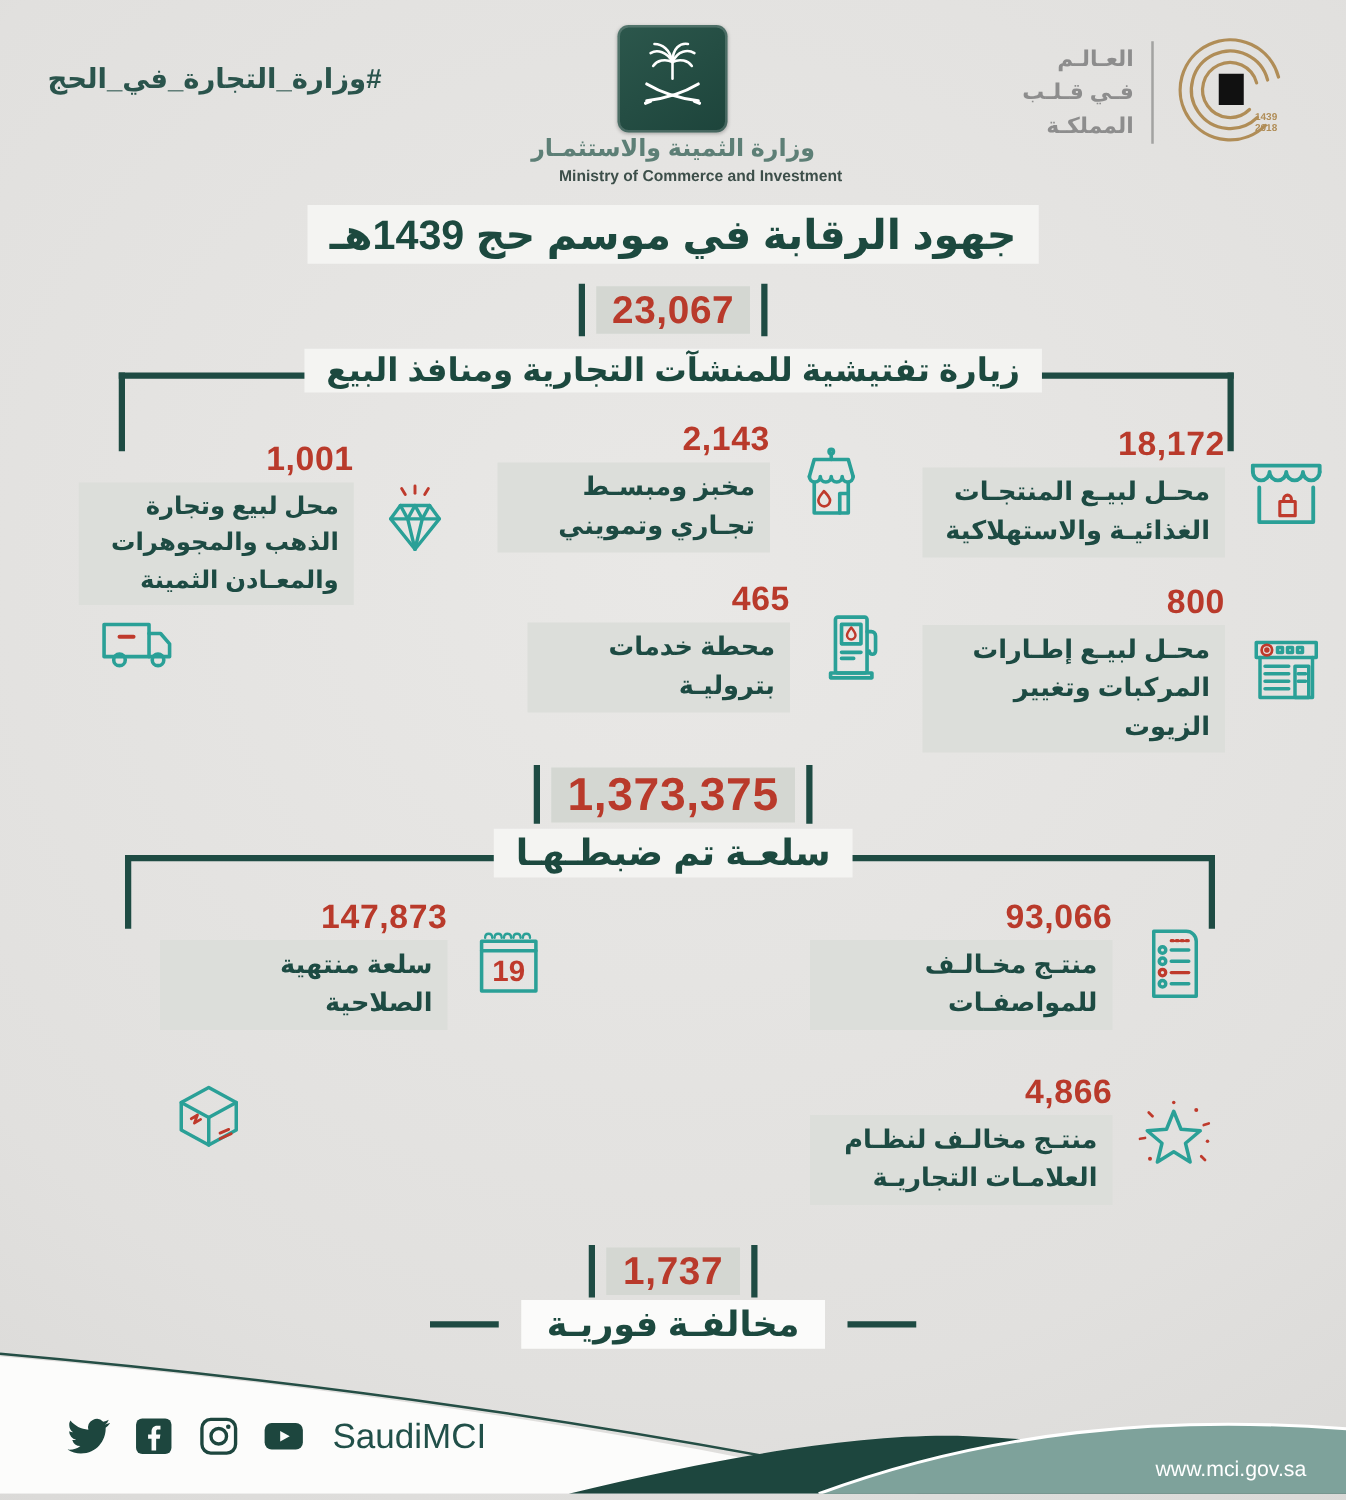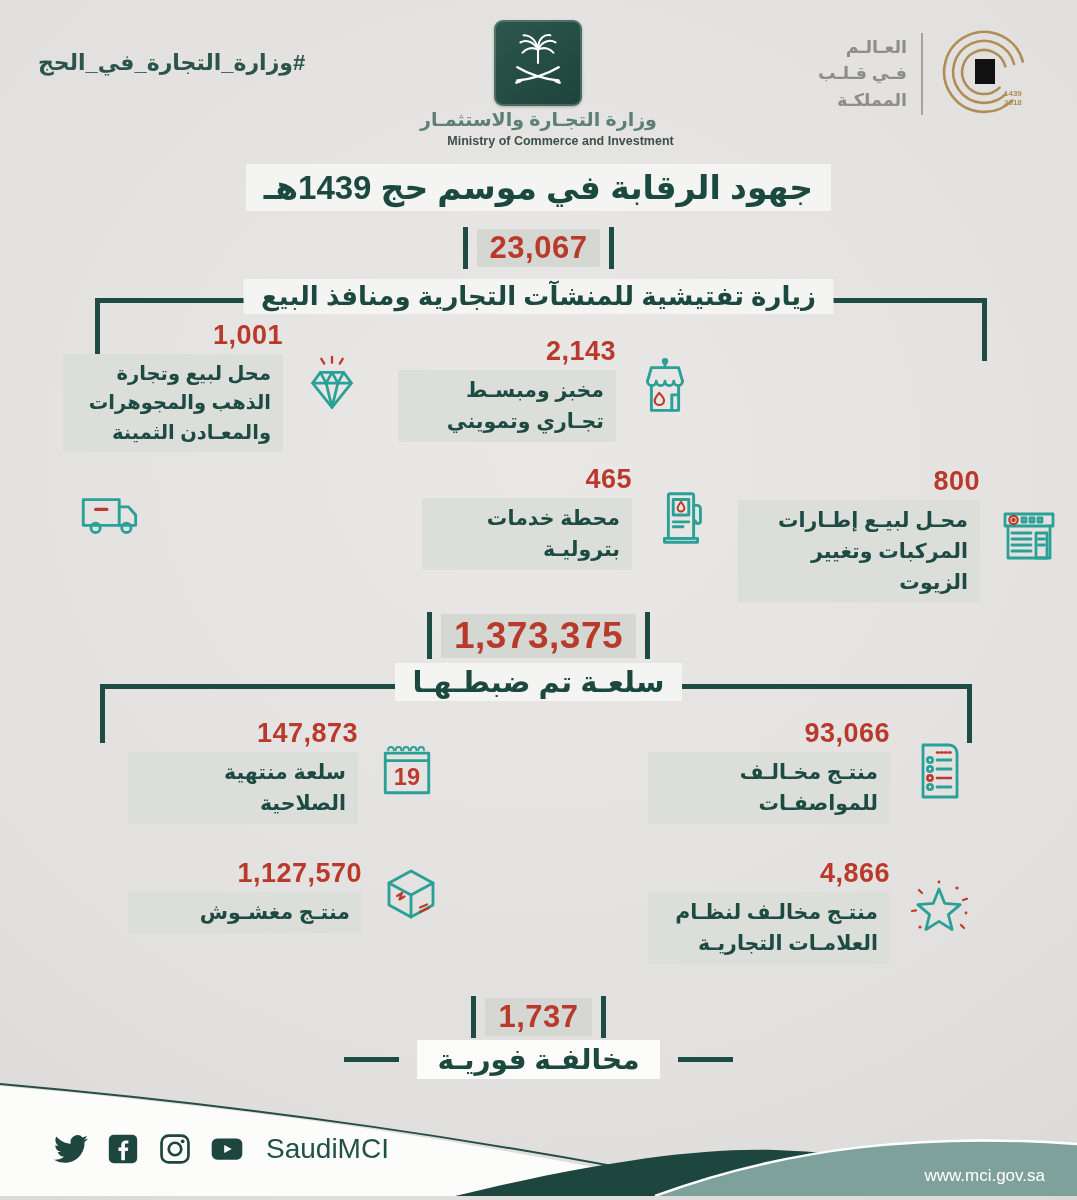--- a/index.html
+++ b/index.html
@@ -110,21 +110,21 @@
         </g>
         <g stroke="#ffffff" stroke-width="2.4" fill="none" stroke-linecap="round">
           <path d="M12,38 C22,44 36,49 52,51"></path>
           <path d="M52,38 C42,44 28,49 12,51"></path>
           <path d="M11,53 l4,-1.5"></path>
           <path d="M53,53 l-4,-1.5"></path>
         </g>
       </svg>
     </span>
   </div>
-  <div class="ministry-name-ar" dir="rtl">وزارة التجـارة والاستثمـار</div>
+  <div class="ministry-name-ar" dir="rtl">وزارة الثمينة والاستثمـار</div>
   <div class="ministry-name-en">Ministry of Commerce and Investment</div>
 
   <div class="campaign-text" dir="rtl">
     <div>العـالـم</div>
     <div>فـي قـلـب</div>
     <div>المملكـة</div>
   </div>
   <div class="campaign-divider"></div>
   <div class="campaign-arcs">
     <svg width="100" height="100" viewBox="0 0 100 100">
@@ -144,20 +144,40 @@
   </div>
 
   <div class="total-row" style="top:227px">
     <div class="total-bar" style="height:42px"></div>
     <div class="total-value" style="font-size:31px">23,067</div>
     <div class="total-bar" style="height:42px"></div>
   </div>
   <div class="bracket" style="left:95px;top:298px;width:882px;height:58px"></div>
   <div class="section-label" style="top:279px;font-size:26px" dir="rtl">زيارة تفتيشية للمنشآت التجارية ومنافذ البيع</div>
 
+  <div class="stat-item" style="left:738px;top:340px;width:330px">
+    <div class="stat-text">
+      <div class="stat-value">18,172</div>
+      <div class="stat-label" dir="rtl">محـل لبيـع المنتجـات الغذائيـة والاستهلاكية</div>
+    </div>
+    <div class="stat-icon">
+      <svg width="74" height="74" viewBox="0 0 72 72">
+        <g stroke="#2aa097" stroke-width="3" fill="none" stroke-linecap="round" stroke-linejoin="round">
+          <path d="M10,16 H62 V21"></path>
+          <path d="M10,16 V21"></path>
+          <path d="M10,21 a6.5,6.5 0 0 0 13,0 a6.5,6.5 0 0 0 13,0 a6.5,6.5 0 0 0 13,0 a6.5,6.5 0 0 0 13,0"></path>
+          <path d="M15,33 V60 H57 V33"></path>
+        </g>
+        <g stroke="#bf3a2c" stroke-width="2.4" fill="none" stroke-linecap="round" stroke-linejoin="round">
+          <path d="M31,44 h12 v11 h-12 z"></path>
+          <path d="M34,44 v-2 a3,3 0 0 1 6,0 v2"></path>
+        </g>
+      </svg>
+    </div>
+  </div>
 
   <div class="stat-item" style="left:398px;top:336px;width:306px">
     <div class="stat-text">
       <div class="stat-value">2,143</div>
       <div class="stat-label" dir="rtl">مخبز ومبسـط تجـاري وتمويني</div>
     </div>
     <div class="stat-icon">
       <svg width="70" height="70" viewBox="0 0 72 72">
         <g stroke="#2aa097" stroke-width="3" fill="none" stroke-linecap="round" stroke-linejoin="round">
           <path d="M36,9 v5"></path>
@@ -165,21 +185,21 @@
           <path d="M18,28 L22,14 H50 L54,28"></path>
           <path d="M18,28 a4.5,4.5 0 0 0 9,0 a4.5,4.5 0 0 0 9,0 a4.5,4.5 0 0 0 9,0 a4.5,4.5 0 0 0 9,0"></path>
           <path d="M22,33 V58 H50 V33"></path>
           <path d="M43,58 V42 h7"></path>
         </g>
         <path d="M30,40 c-2.6,3.3 -4.6,5.1 -4.6,7.7 a4.8,4.8 0 0 0 9.6,0 c0,-2.6 -2,-4.4 -5,-7.7 z" stroke="#bf3a2c" stroke-width="2.2" fill="none" stroke-linejoin="round"></path>
       </svg>
     </div>
   </div>
 
-  <div class="stat-item" style="left:63px;top:320px;width:308px">
+  <div class="stat-item" style="left:63px;top:352px;width:308px">
     <div class="stat-text">
       <div class="stat-value">1,001</div>
       <div class="stat-label small" dir="rtl">محل لبيع وتجارة الذهب والمجوهرات والمعـادن الثمينة</div>
     </div>
     <div class="stat-icon">
       <svg width="70" height="70" viewBox="0 0 72 72">
         <g stroke="#2aa097" stroke-width="2.8" fill="none" stroke-linecap="round" stroke-linejoin="round">
           <path d="M24,22 H48 L56,33 L36,58 L16,33 Z"></path>
           <path d="M16,33 H56"></path>
           <path d="M24,22 L30,33 L36,58"></path>
@@ -317,24 +337,20 @@
           <circle cx="54" cy="13" r="1.6"></circle>
           <circle cx="17" cy="52" r="1.6"></circle>
           <circle cx="36" cy="7" r="1.4"></circle>
           <circle cx="63" cy="38" r="1.4"></circle>
         </g>
       </svg>
     </div>
   </div>
 
   <div class="stat-item" style="left:128px;top:858px;width:322px">
-    <div class="stat-text">
-      <div class="stat-value">1,127,570</div>
-      <div class="stat-label" dir="rtl">منتـج مغشـوش</div>
-    </div>
     <div class="stat-icon">
       <svg width="72" height="72" viewBox="0 0 72 72">
         <g stroke="#2aa097" stroke-width="2.8" fill="none" stroke-linecap="round" stroke-linejoin="round">
           <path d="M14,24 L36,12 L58,24 L36,36 Z"></path>
           <path d="M14,24 V46 L36,58 V36"></path>
           <path d="M58,24 V46 L36,58"></path>
         </g>
         <g stroke="#bf3a2c" stroke-width="2.2" fill="none" stroke-linecap="round" stroke-linejoin="round">
           <path d="M22,37 l5,-3 l-2.5,6.5 l5,-3"></path>
           <path d="M45,48.5 l7,-3 M45,53 l9,-4"></path>

